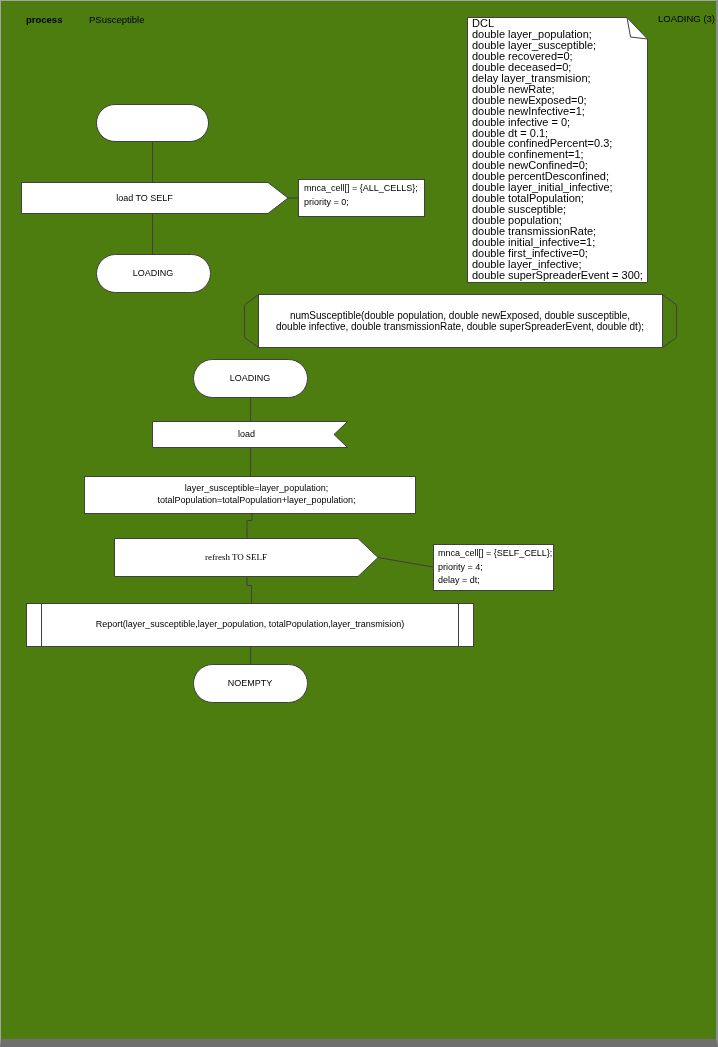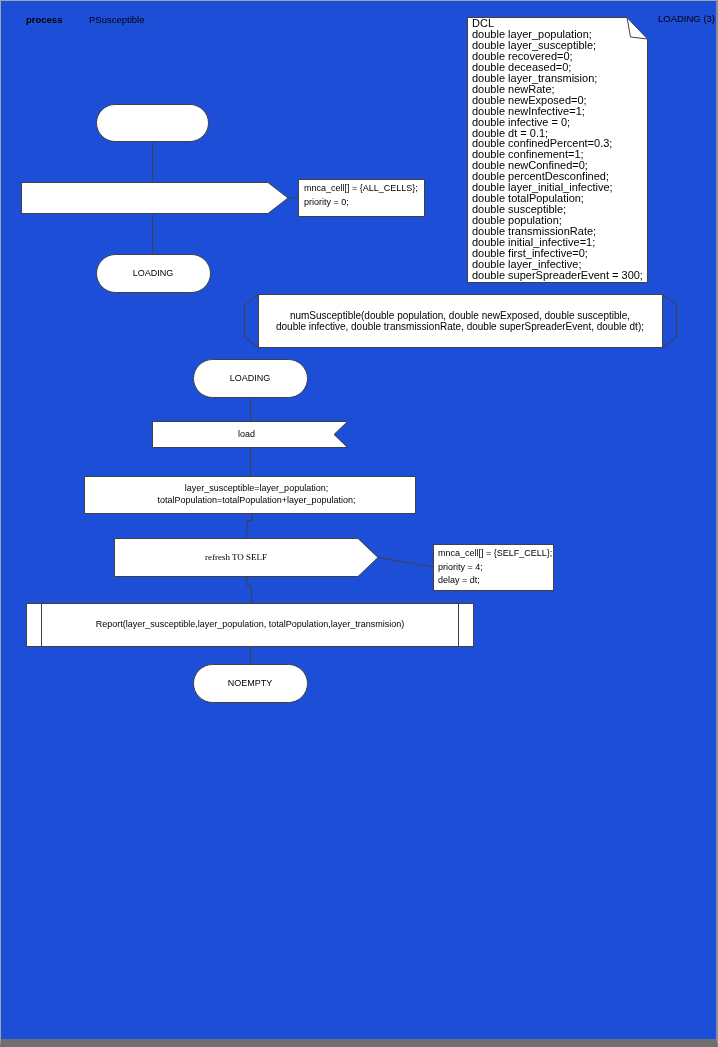--- a/index.html
+++ b/index.html
@@ -1,20 +1,20 @@
 <!DOCTYPE html>
 <html><head>
 <meta charset="utf-8">
 <style>
   html,body{margin:0;padding:0;background:#ffffff;}
   #page{
     position:relative;
     width:718px;height:1047px;
     box-sizing:border-box;
-    background:#1d4ed8;
+    background:#4d7c0f;
     border-top:1px solid #a3a3a3;
     border-left:1px solid #a3a3a3;
     border-right:2px solid #8c8c8c;
     border-bottom:8px solid #6f6f6f;
     font-family:"Liberation Sans", sans-serif;
     color:#000;
     overflow:hidden;
   }
   #shapes{position:absolute;left:0;top:0;width:718px;height:1047px;}
   .lbl{position:absolute;font-size:9px;line-height:11px;white-space:nowrap;}
@@ -82,41 +82,42 @@
   <div class="lbl hdr bold" style="left:25px;top:13px;">process</div>
   <div class="lbl hdr" style="left:88px;top:13px;">PSusceptible</div>
   <div class="lbl hdr" style="left:641px;top:12px;margin-left:16px;">LOADING (3)</div>
 
   <div class="lbl dcl" style="left:471px;top:17px;width:172px;">
       <div>DCL</div>
       <div>double layer_population;</div>
       <div>double layer_susceptible;</div>
       <div>double recovered=0;</div>
       <div>double deceased=0;</div>
-      <div>double layer_transmision;</div>
+      <div>delay layer_transmision;</div>
       <div>double newRate;</div>
       <div>double newExposed=0;</div>
       <div>double newInfective=1;</div>
       <div>double infective = 0;</div>
       <div>double dt = 0.1;</div>
       <div>double confinedPercent=0.3;</div>
       <div>double confinement=1;</div>
       <div>double newConfined=0;</div>
       <div>double percentDesconfined;</div>
       <div>double layer_initial_infective;</div>
       <div>double totalPopulation;</div>
       <div>double susceptible;</div>
       <div>double population;</div>
       <div>double transmissionRate;</div>
       <div>double initial_infective=1;</div>
       <div>double first_infective=0;</div>
       <div>double layer_infective;</div>
       <div>double superSpreaderEvent = 300;</div>
     </div>
 
+  <div class="lbl center" style="left:20px;top:181px;width:247px;height:32px;">load TO SELF</div>
 
   <div class="lbl cmt" style="left:303px;top:181px;width:118px;">
       <div>mnca_cell[] = {ALL_CELLS};</div>
       <div>priority = 0;</div>
     </div>
 
   <div class="lbl center" style="left:95px;top:253px;width:114px;height:38px;">LOADING</div>
 
   <div class="lbl small centercol" style="left:257px;top:293px;width:404px;height:53px;">
       <div>numSusceptible(double population, double newExposed, double susceptible,</div>

